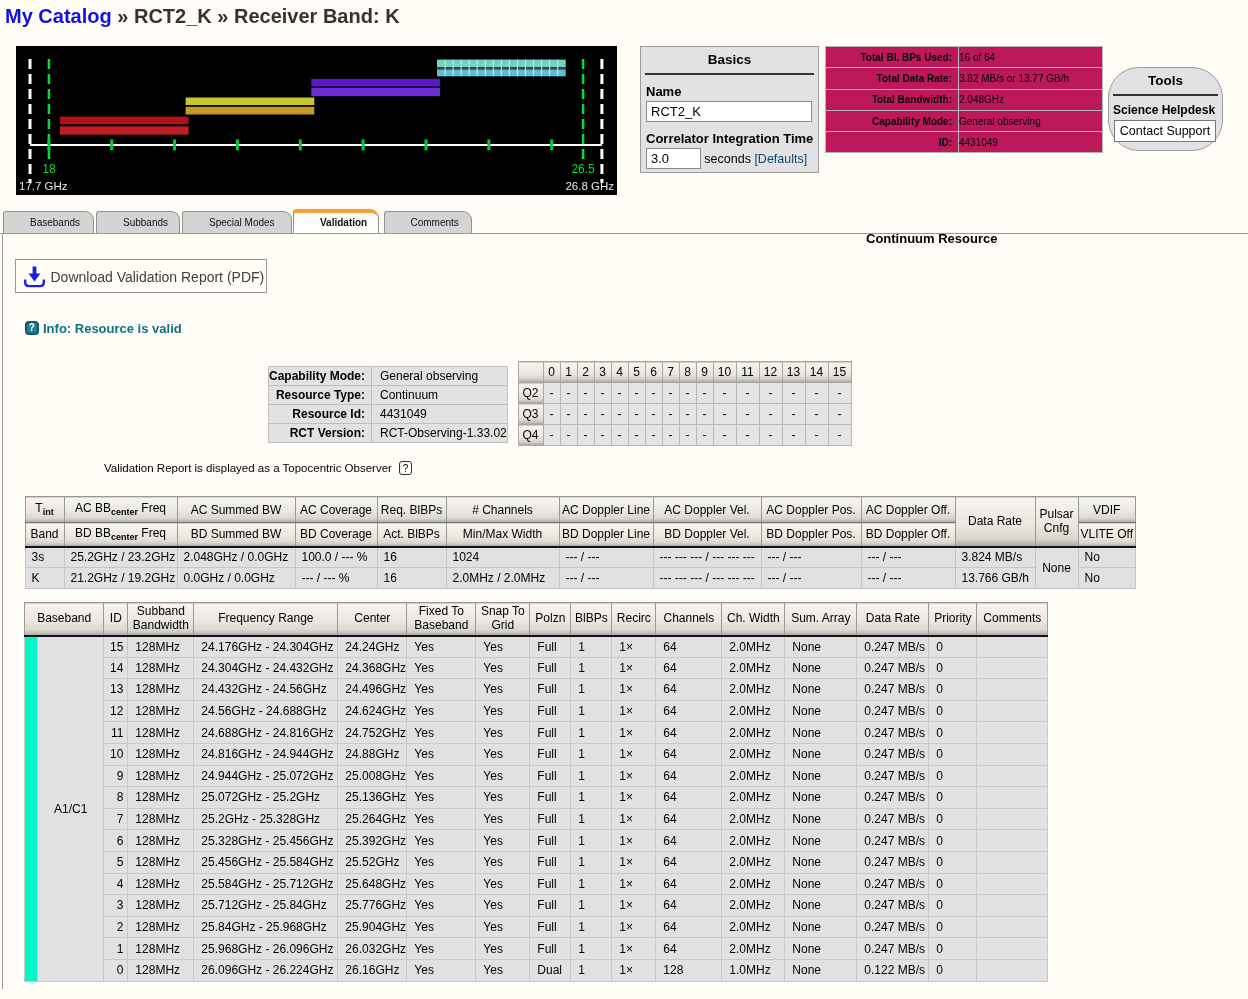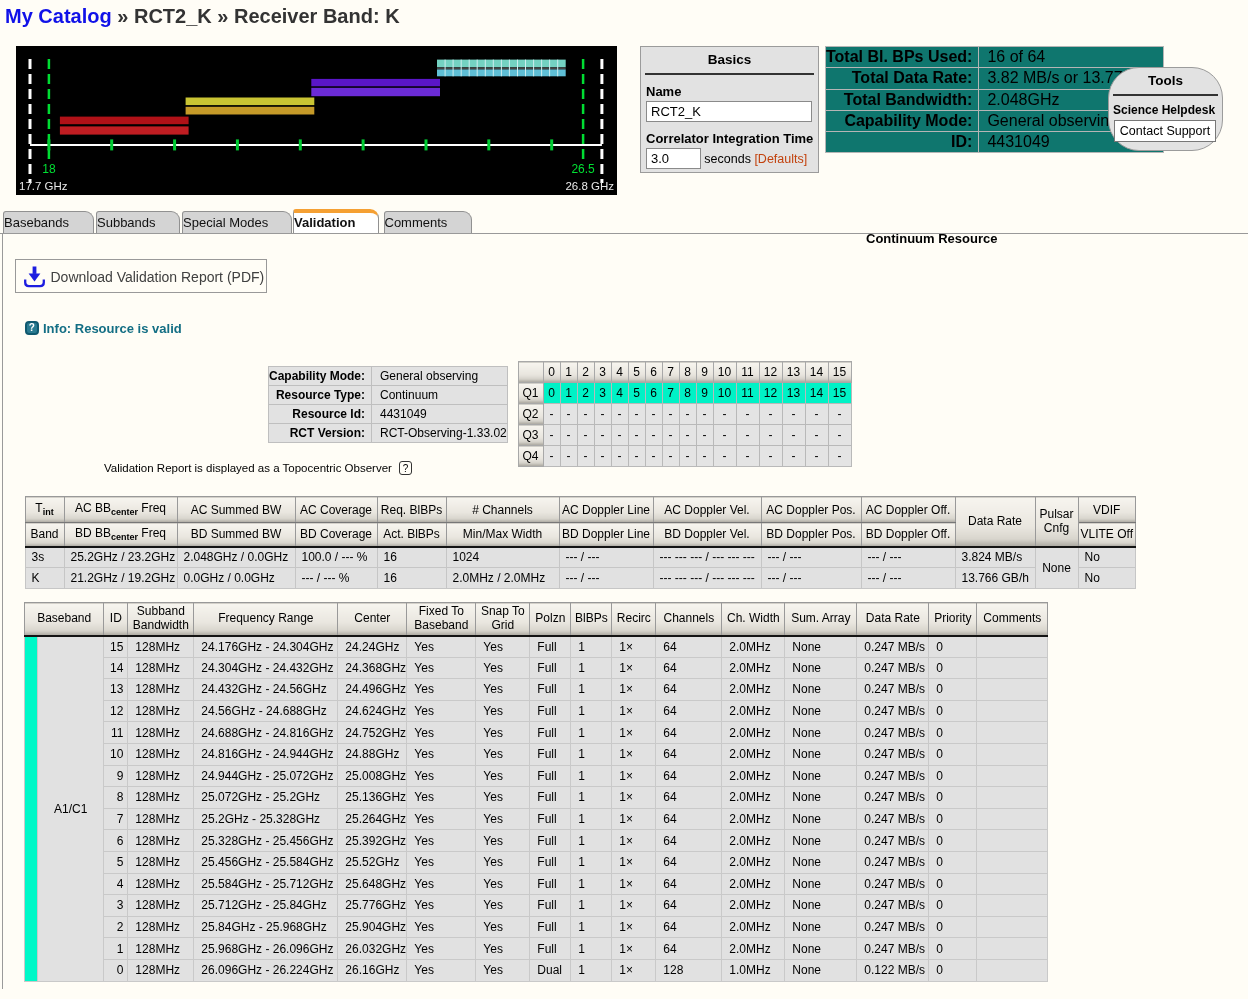--- a/index.html
+++ b/index.html
@@ -13,34 +13,34 @@
 .panel { background:#e2e2e2; border:1px solid #9b9b9b; }
 .panel .ptitle { text-align:center; font-weight:bold; font-size:13.5px; padding-top:5px; }
 .panel hr { border:none; border-top:2px solid #333; margin:6px 4px 0 4px; }
 
 #basics { left:640px; top:46px; width:179px; height:127px; }
 #basics .lab { font-weight:bold; margin:9px 0 2px 5px; font-size:13px; }
 #basics input { font-family:"Liberation Sans",sans-serif; font-size:13px; border:1px solid #8a8a8a; background:#fff; padding-left:4px; }
 #nameinput { margin-left:5px; width:166px; height:21px; }
 #tintinput { margin-left:5px; width:55px; height:21px; }
 #secline { display:inline-block; font-size:12.5px; }
-#secline a { color:#c2410c; text-decoration:none; }
+#secline a { color:#0c4a6e; text-decoration:none; }
 
 #tools { left:1108px; top:67px; width:115px; height:84px;border-radius:31px; }
 #tools .helpd { font-weight:bold; font-size:12px; margin:7px 0 3px 4px; }
 #tools button { display:block; margin:3px 0 0 5px; width:102px; height:22px; background:#fff; border:1px solid #777; font-family:"Liberation Sans",sans-serif; font-size:12.5px; }
 
 #stats { left:825px; top:46px; border-collapse:collapse; }
-#stats td { border:1px solid #b5b5b5; background:#0f766e; height:21.3px; font-size:16px; }
+#stats td { border:1px solid #b5b5b5; background:#be185d; height:21.3px; font-size:10px; }
 #stats td.l { font-weight:bold; text-align:right; padding-right:6px; width:133px; }
-#stats td.v { padding-left:8px; width:164px; }
+#stats td.v { padding-left:0; width:144px; }
 
 #contres { left:866px; top:189px; width:130px; text-align:center; font-weight:bold; font-size:13px;margin-top:42px; }
 
-.tab { position:absolute; top:210.5px; height:23px; background:#d4d4d4; border:1px solid #919191; border-bottom:none; border-radius:3px 9px 0 0; text-align:left; font-size:13px; line-height:22px; color:#111; }
+.tab { position:absolute; top:210.5px; height:23px; background:#d4d4d4; border:1px solid #919191; border-bottom:none; border-radius:3px 9px 0 0; text-align:left; font-size:10px; line-height:22px; color:#111;padding-left:26px; }
 #tabv { top:208.5px; height:25px; background:#fff; border-top:4px solid #f5a033; font-weight:bold; line-height:19px; }
 
 #container { left:0px; top:233px; width:1248px; height:757px; border-top:1px solid #999; }
 #leftedge { left:2px; top:234px; width:1px; height:755px; background:#9a9a9a; }
 
 #dl { left:14.5px; top:259px; width:252px; height:34px; border:1px solid #999; background:#fffdf6; }
 #dl span { position:absolute; left:35px; top:9px; font-size:14px; color:#404040; }
 
 #infoicon { left:25px; top:321px; width:13.5px; height:13.5px; background:#2a7b91; border:2px solid #10596f; border-radius:4px; color:#fff; font-weight:bold; font-size:10px; text-align:center; line-height:9.5px; }
 #infotext { left:43px; top:320.5px; font-size:13px; font-weight:bold; color:#136e84; }
@@ -232,39 +232,20 @@
           <th>6</th>
           <th>7</th>
           <th>8</th>
           <th>9</th>
           <th class="d">10</th>
           <th class="d">11</th>
           <th class="d">12</th>
           <th class="d">13</th>
           <th class="d">14</th>
           <th class="d">15</th>
-        </tr>
-<tr>
-          <th class="qlab ql">Q1</th>
-          <td class="cy">0</td>
-          <td class="cy">1</td>
-          <td class="cy">2</td>
-          <td class="cy">3</td>
-          <td class="cy">4</td>
-          <td class="cy">5</td>
-          <td class="cy">6</td>
-          <td class="cy">7</td>
-          <td class="cy">8</td>
-          <td class="cy">9</td>
-          <td class="cy d">10</td>
-          <td class="cy d">11</td>
-          <td class="cy d">12</td>
-          <td class="cy d">13</td>
-          <td class="cy d">14</td>
-          <td class="cy d">15</td>
         </tr>
 <tr>
           <th class="qlab ql">Q2</th>
           <td class="dash">-</td>
           <td class="dash">-</td>
           <td class="dash">-</td>
           <td class="dash">-</td>
           <td class="dash">-</td>
           <td class="dash">-</td>
           <td class="dash">-</td>

